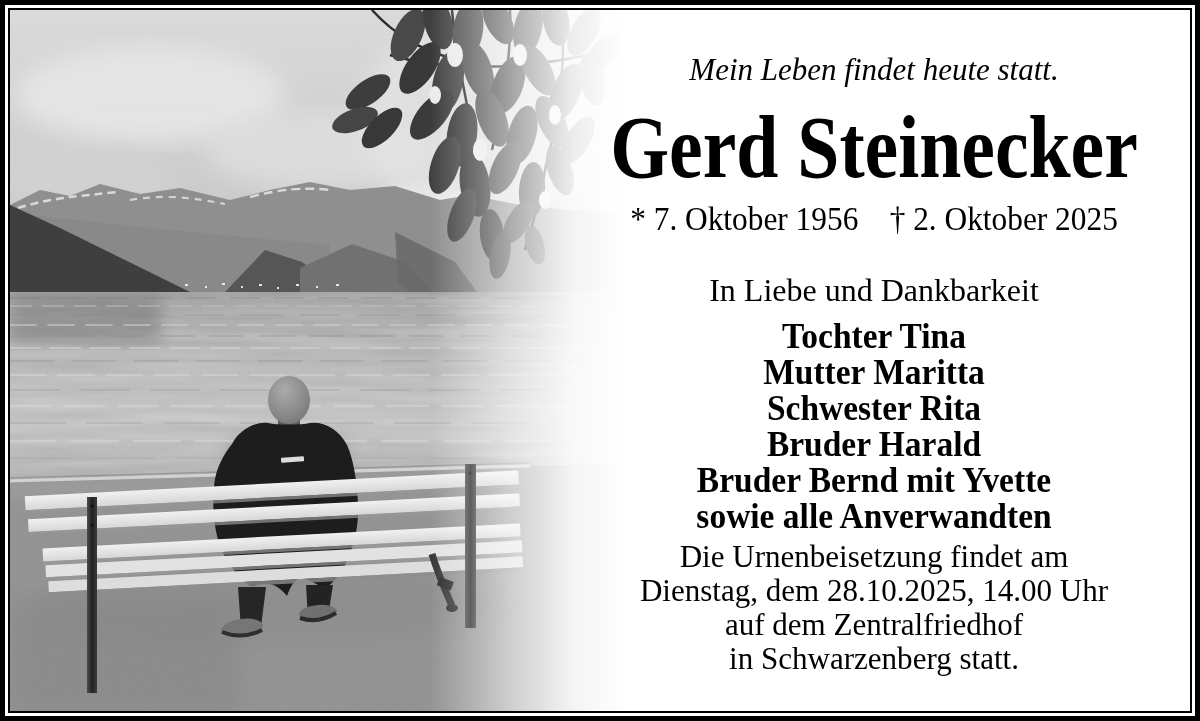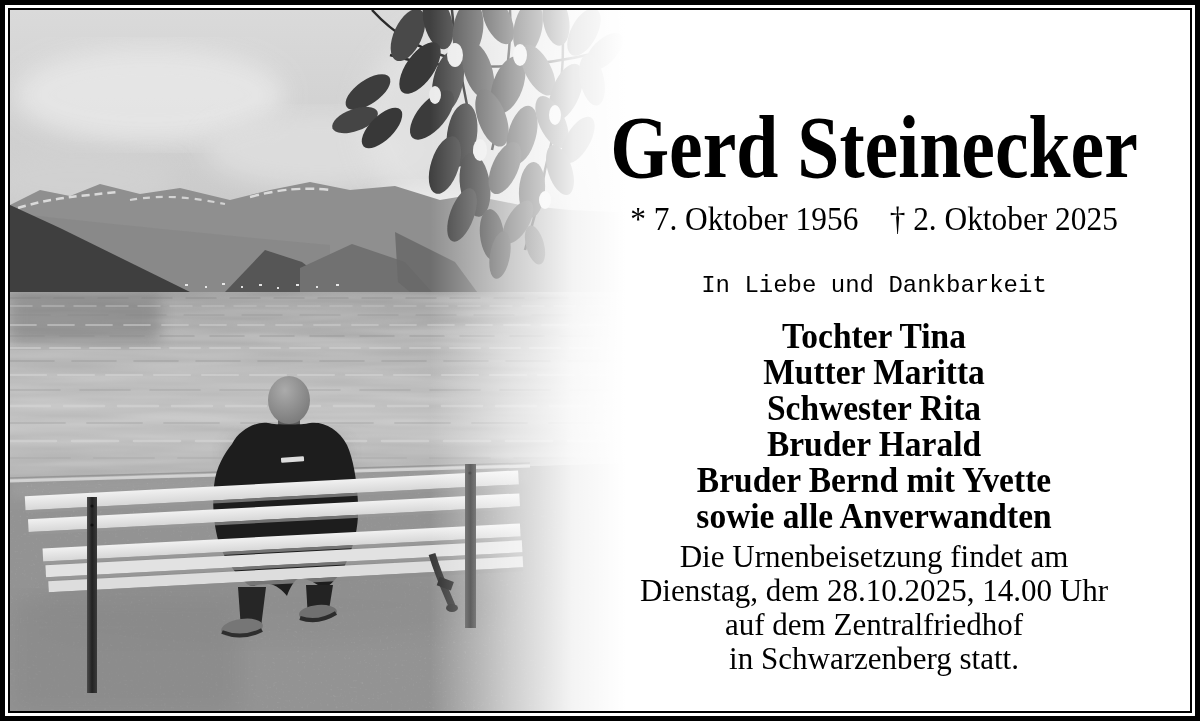--- a/index.html
+++ b/index.html
@@ -12,21 +12,21 @@
   .photo-svg{position:absolute;inset:0;z-index:1;}
   
   .text-col{position:absolute;left:556px;right:8px;top:0;bottom:0;z-index:4;
             color:#000;text-align:center;}
   .tline{position:absolute;left:0;right:0;white-space:nowrap;}
   .motto{top:52px;font-size:31px;font-style:italic;}
   .name{top:104px;font-size:88px;font-weight:bold;line-height:1;
         transform:scaleX(.86);transform-origin:50% 0;}
   .dates{top:201px;font-size:33px;transform:scaleX(.95);transform-origin:50% 0;}
   .dates .death{margin-left:33px;}
-  .dedication{top:272px;font-size:24px;font-family:Liberation Mono, monospace;}
+  .dedication{top:272px;font-size:32px;}
   .mourners{top:318px;font-size:36px;font-weight:bold;line-height:36px;
             transform:scaleX(.93);transform-origin:50% 0;}
   .funeral{top:539px;font-size:32px;line-height:34px;transform:scaleX(.97);transform-origin:50% 0;}
 </style>
 </head>
 <body>
 
 <div class="ad">
 
   <svg class="photo-svg" width="1200" height="721" viewBox="0 0 1200 721" xmlns="http://www.w3.org/2000/svg">
@@ -269,20 +269,21 @@
           <ellipse cx="545" cy="200" rx="6" ry="9"></ellipse>
             <ellipse cx="435" cy="95" rx="6" ry="9"></ellipse>
         </g>
       </g>
 
       <rect x="430" y="10" width="230" height="701" fill="url(#fadeG)"></rect>
     </g>
   </svg>
 
   <div class="text-col">
+    <div class="tline motto">Mein Leben findet heute statt.</div>
     <div class="tline name">Gerd Steinecker</div>
     <div class="tline dates">
       <span>* 7. Oktober 1956</span><span class="death">† 2. Oktober 2025</span>
     </div>
     <div class="tline dedication">In Liebe und Dankbarkeit</div>
     <div class="tline mourners">
       <div>Tochter Tina</div>
       <div>Mutter Maritta</div>
       <div>Schwester Rita</div>
       <div>Bruder Harald</div>

